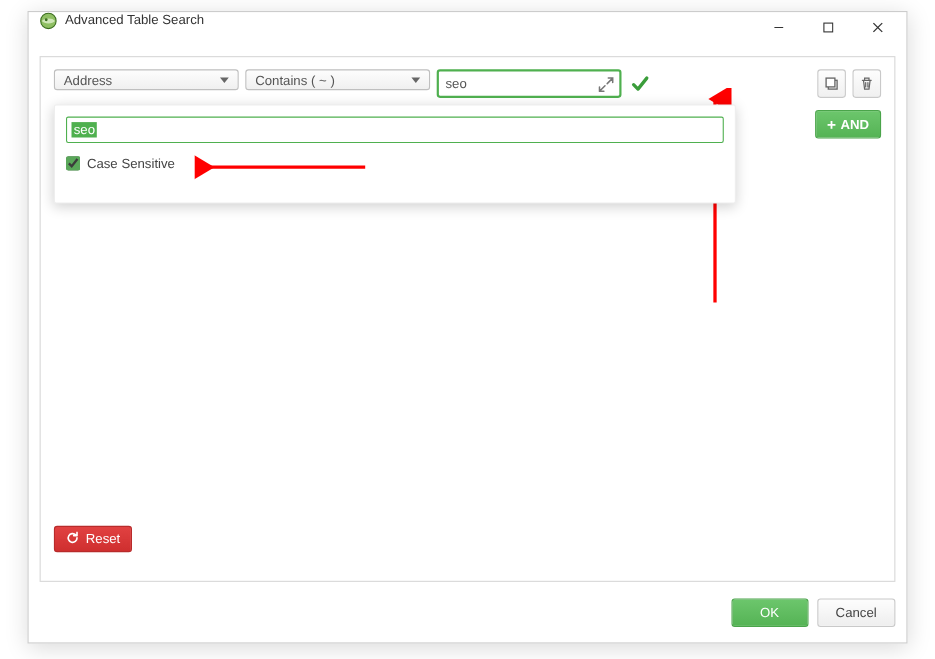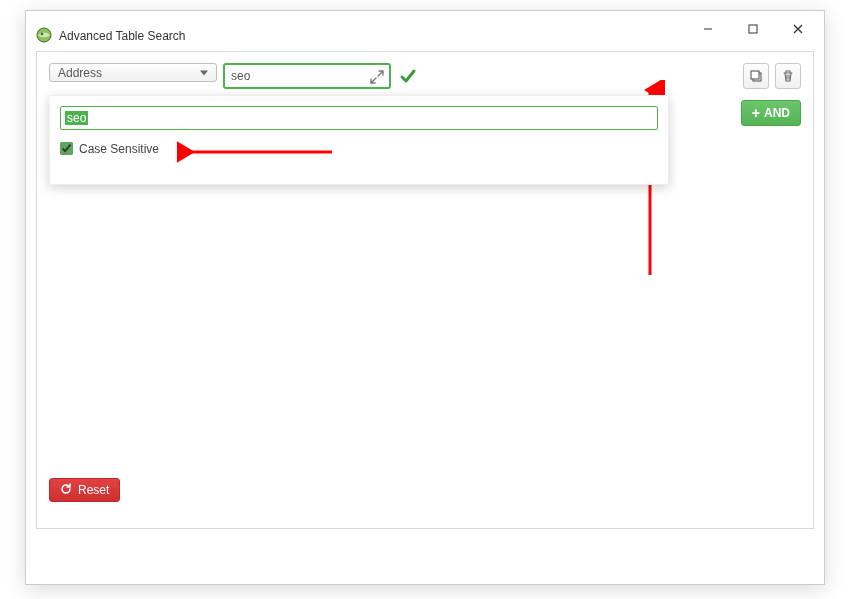--- a/index.html
+++ b/index.html
@@ -15,21 +15,21 @@
       position: absolute;
       left: 25px; top: 10px;
       width: 800px; height: 575px;
       background: #fff;
       border: 1px solid #ccc;
       box-shadow: 0 4px 20px rgba(0,0,0,0.15);
     }
     .titlebar {
       height: 32px;
       display: flex;
-      align-items: flex-end;
+      align-items: flex-start;
       padding: 0 4px 0 10px;
     }
     .app-icon {
       width: 16px; height: 16px;
       margin-right: 7px;
       display: inline-block;
     }
     .title-text {
       flex: 1;
       color: #333;
@@ -242,20 +242,24 @@
     </div>
   </div>
 
   <div class="content">
 
     <div class="row1">
       <div class="dropdown dd-field">
         <span>Address</span>
         <span class="arrow"></span>
       </div>
+      <div class="dropdown dd-op">
+        <span>Contains ( ~ )</span>
+        <span class="arrow"></span>
+      </div>
       <div class="value-input">
         <span>seo</span>
         <span class="expand">
           <svg viewBox="0 0 18 18" width="18" height="18">
             <path d="M3 11v4h4M15 7V3h-4M3 15l5-5M15 3l-5 5" stroke="#777" stroke-width="1.4" fill="none" stroke-linecap="round"></path>
           </svg>
         </span>
       </div>
       <div class="check-btn">
         <svg width="18" height="18" viewBox="0 0 18 18">
@@ -315,14 +319,22 @@
       <span>
         <svg width="12" height="12" viewBox="0 0 12 12">
             <path d="M10 6a4 4 0 1 1-1.2-2.8M10 1v3H7" stroke="#fff" stroke-width="1.5" fill="none" stroke-linecap="round" stroke-linejoin="round"></path>
           </svg>
       </span>
       <span>Reset</span>
     </div>
 
   </div>
 
+  <div class="footer">
+    <div class="btn btn-ok">
+      <span>OK</span>
+    </div>
+    <div class="btn btn-cancel">
+      <span>Cancel</span>
+    </div>
+  </div>
 
 </div>
 
 </body></html>

